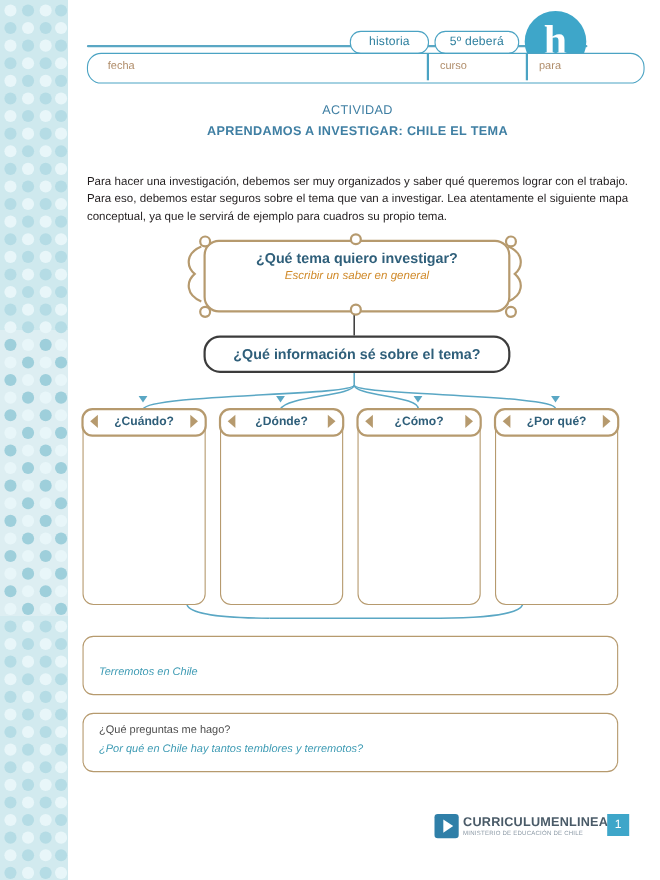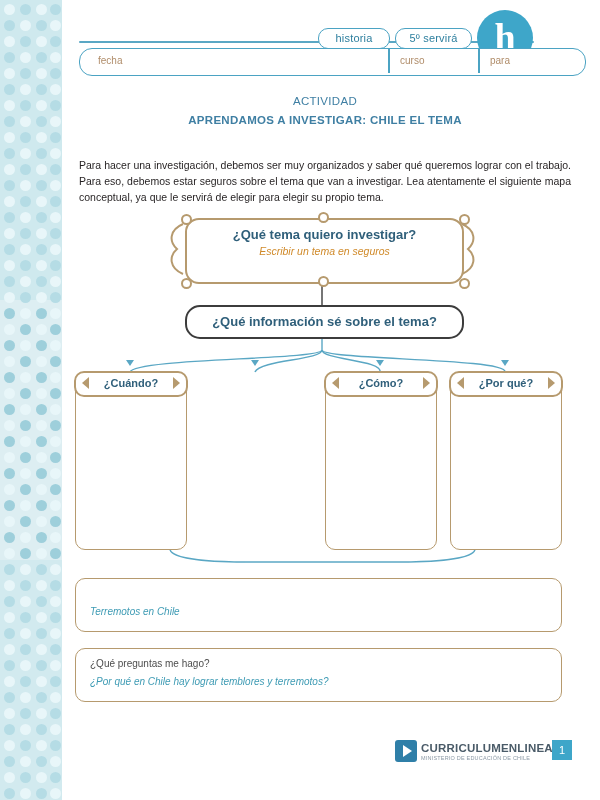--- a/index.html
+++ b/index.html
@@ -597,38 +597,38 @@
       <span class="dot light" style="left: 50px; top: 788px;"></span>
     </div>
 </div>
 <div class="strip-edge"></div>
 
 <div class="page">
 
   <div class="header">
     <div class="hdr-line"></div>
     <div class="tag tag-subject">historia</div>
-    <div class="tag tag-level">5º servirá</div>
+    <div class="tag tag-level">5º deberá</div>
     <div class="h-circle">h</div>
   </div>
 
   <div class="idbox">
     <span class="lbl lbl-nombre">fecha</span>
     <span class="vdiv vdiv-1"></span>
     <span class="lbl lbl-curso">curso</span>
     <span class="vdiv vdiv-2"></span>
     <span class="lbl lbl-fecha">para</span>
   </div>
 
   <div class="title-block">
     <div class="title-1">ACTIVIDAD</div>
     <div class="title-2">APRENDAMOS A INVESTIGAR: CHILE EL TEMA</div>
   </div>
 
-  <p class="intro">Para hacer una investigación, debemos ser muy organizados y saber qué queremos lograr con el trabajo. Para eso, debemos estar seguros sobre el tema que van a investigar. Lea atentamente el siguiente mapa conceptual, ya que le servirá de elegir para elegir su propio tema.</p>
+  <p class="intro">Para hacer una investigación, debemos ser muy organizados y saber qué queremos lograr con el trabajo. Para eso, debemos estar seguros sobre el tema que van a investigar. Lea atentamente el siguiente mapa conceptual, ya que le servirá de ejemplo para cuadros su propio tema.</p>
 
   <div class="map">
 
     <svg class="branch-svg" viewBox="0 0 520 355">
 
       <line x1="257" y1="70" x2="257" y2="95" stroke="#3c3c3c" stroke-width="1.4"></line>
 
       <line x1="257" y1="125" x2="257" y2="140" stroke="#5aa7c4" stroke-width="1.4"></line>
 
       <path d="M257 140 C257 150, 70 148, 65 162" fill="none" stroke="#5aa7c4" stroke-width="1.4"></path>
@@ -644,39 +644,46 @@
       <polygon points="190,156 186,150 194,150" fill="#5aa7c4"></polygon>
       <polygon points="315,156 311,150 319,150" fill="#5aa7c4"></polygon>
       <polygon points="440,156 436,150 444,150" fill="#5aa7c4"></polygon>
 
       <path d="M118 14 C104 20, 104 32, 112 39 C104 46, 104 58, 118 64" fill="none" stroke="#b69a6e" stroke-width="2"></path>
       <path d="M397 14 C411 20, 411 32, 403 39 C411 46, 411 58, 397 64" fill="none" stroke="#b69a6e" stroke-width="2"></path>
     </svg>
 
     <div class="scroll-box">
       <div class="q">¿Qué tema quiero investigar?</div>
-      <div class="s1">Escribir un tema en seguros</div>
+      <div class="s1">Escribir un saber en general</div>
     </div>
     <span class="knob" style="left:116px;top:4px;"></span>
     <span class="knob" style="left:116px;top:68px;"></span>
     <span class="knob" style="left:394px;top:4px;"></span>
     <span class="knob" style="left:394px;top:68px;"></span>
     <span class="knob" style="left:253px;top:2px;"></span>
     <span class="knob" style="left:253px;top:66px;"></span>
 
     <div class="topic-box">¿Qué información sé sobre el tema?</div>
 
     <div class="col col-1">
       <div class="col-head">
         <span class="arrow-l"></span>
         <span>¿Cuándo?</span>
         <span class="arrow-r"></span>
       </div>
     </div>
 
+    <div class="col col-2">
+      <div class="col-head">
+        <span class="arrow-l"></span>
+        <span>¿Dónde?</span>
+        <span class="arrow-r"></span>
+      </div>
+    </div>
 
     <div class="col col-3">
       <div class="col-head">
         <span class="arrow-l"></span>
         <span>¿Cómo?</span>
         <span class="arrow-r"></span>
       </div>
     </div>
 
     <div class="col col-4">
@@ -687,21 +694,21 @@
       </div>
     </div>
   </div>
 
   <div class="abox abox-1">
     <div class="a">Terremotos en Chile</div>
   </div>
 
   <div class="abox abox-2">
     <div class="q">¿Qué preguntas me hago?</div>
-    <div class="a">¿Por qué en Chile hay lograr temblores y terremotos?</div>
+    <div class="a">¿Por qué en Chile hay tantos temblores y terremotos?</div>
   </div>
 
   <div class="footer">
     <div class="logo-play"></div>
     <div class="logo-text">CURRICULUMENLINEA</div>
     <div class="logo-sub">MINISTERIO DE EDUCACIÓN DE CHILE</div>
     <div class="page-num">1</div>
   </div>
 
 </div>

